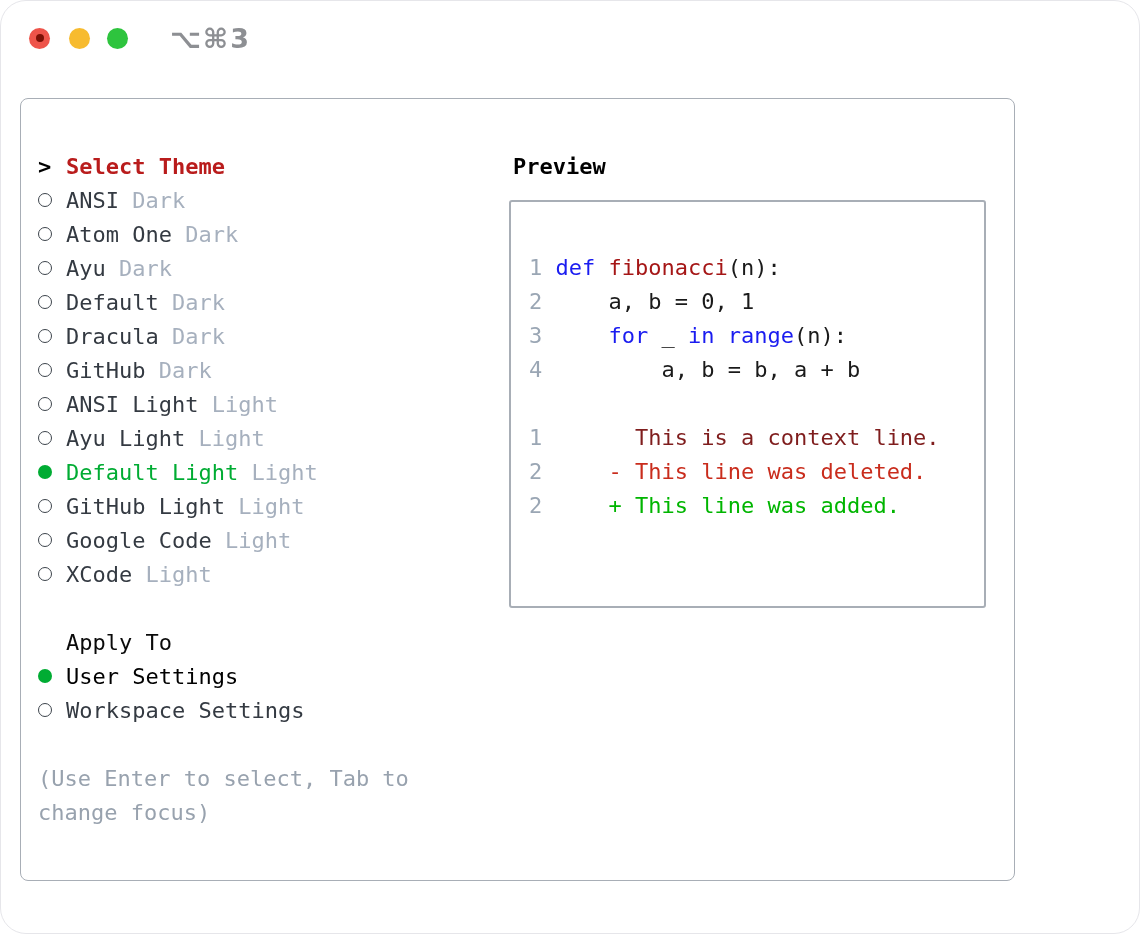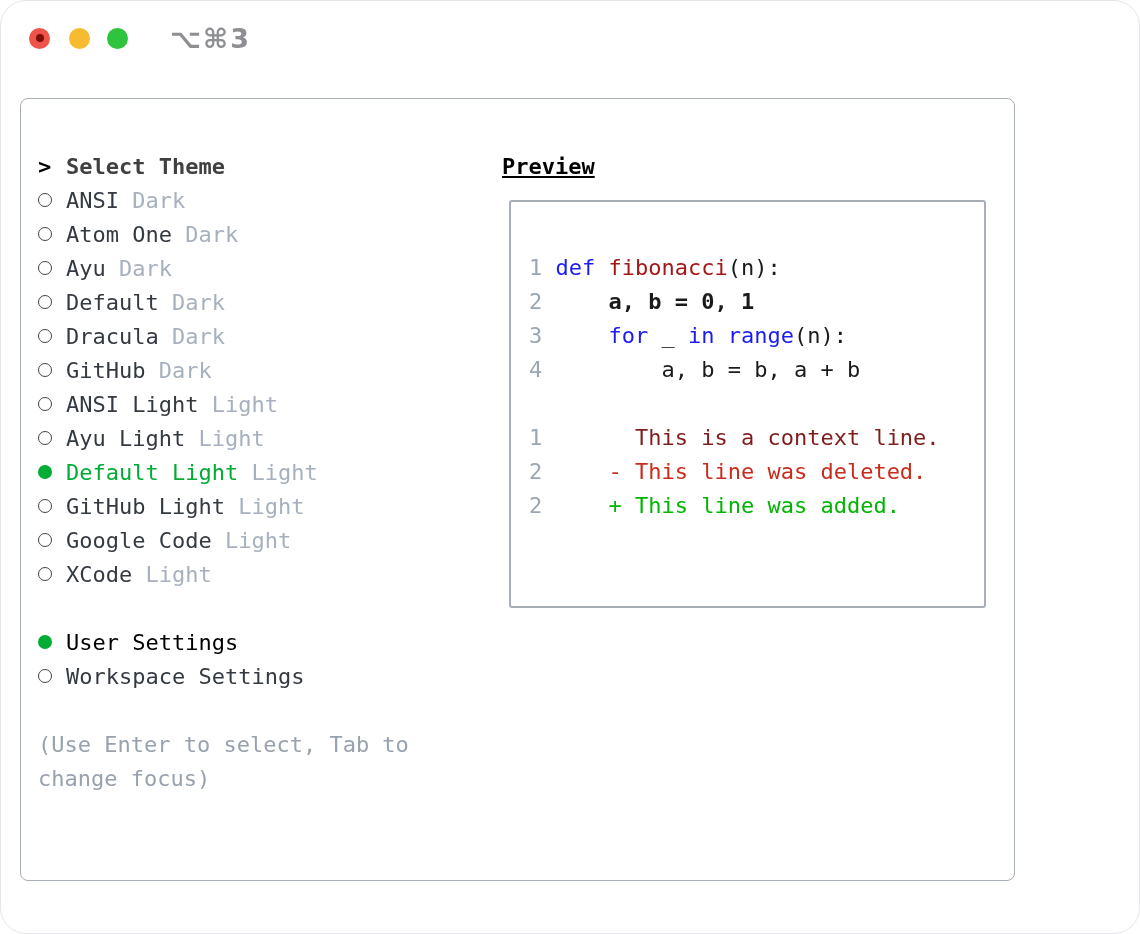--- a/index.html
+++ b/index.html
@@ -21,29 +21,29 @@
   }
   
   .main-box{
     position:absolute;left:19px;top:97px;width:995px;height:783px;box-sizing:border-box;
     border:1.5px solid #a8aeb6;border-radius:8px;background:#ffffff;
   }
   .left-col{position:absolute;left:17px;top:50px;}
   .row{height:34px;display:flex;align-items:center;font-size:22px;white-space:pre;}
   .marker{width:28px;display:inline-flex;align-items:center;flex:0 0 28px;}
   .prompt{font-weight:bold;color:#000000;}
-  .heading{font-weight:bold;color:#404040;}
+  .heading{font-weight:bold;color:#b91c1c;}
   .subheading{color:#0a0a0a;}
   .circle{width:14px;height:14px;border:1.5px solid #3d444c;border-radius:50%;box-sizing:border-box;}
   .circle.filled{border:none;}
   .item-name{color:#343a42;}
   .item-variant{color:#a6b0be;}
   .help-line{height:34px;display:flex;align-items:center;font-size:22px;color:#98a2ae;white-space:pre;}
   
-  .preview-title{position:absolute;left:481px;top:50px;height:34px;display:flex;align-items:center;font-size:22px;font-weight:bold;color:#000;text-decoration:underline;}
+  .preview-title{position:absolute;left:492px;top:50px;height:34px;display:flex;align-items:center;font-size:22px;font-weight:bold;color:#000;}
   .preview-box{
     position:absolute;left:488px;top:101px;width:477px;height:408px;box-sizing:border-box;
     border:2px solid #a8aeb6;border-radius:3px;background:#ffffff;
     padding:49px 8px 0 18px;overflow:hidden;
   }
   .pline{height:34px;line-height:34px;font-size:22px;white-space:pre;}
   .lno{color:#9aa6b4;}
 </style>
 </head>
 <body>
@@ -77,38 +77,42 @@
           <div class="row"><span class="marker"><span class="circle"></span></span><span class="item-name">ANSI Light</span><span class="item-variant"> Light</span></div>
           <div class="row"><span class="marker"><span class="circle"></span></span><span class="item-name">Ayu Light</span><span class="item-variant"> Light</span></div>
           <div class="row"><span class="marker"><span class="circle filled" style="background: rgb(0, 172, 51);"></span></span><span class="item-name" style="color: rgb(0, 172, 51);">Default Light</span><span class="item-variant"> Light</span></div>
           <div class="row"><span class="marker"><span class="circle"></span></span><span class="item-name">GitHub Light</span><span class="item-variant"> Light</span></div>
           <div class="row"><span class="marker"><span class="circle"></span></span><span class="item-name">Google Code</span><span class="item-variant"> Light</span></div>
           <div class="row"><span class="marker"><span class="circle"></span></span><span class="item-name">XCode</span><span class="item-variant"> Light</span></div>
         </div>
 
       <div class="row"></div>
 
+      <div class="row">
+        <span class="marker"></span>
+        <span class="subheading">Apply To</span>
+      </div>
 
       <div id="apply-list">
           <div class="row"><span class="marker"><span class="circle filled" style="background: rgb(0, 172, 51);"></span></span><span class="item-name" style="color: #000000;">User Settings</span></div>
           <div class="row"><span class="marker"><span class="circle"></span></span><span class="item-name">Workspace Settings</span></div>
         </div>
 
       <div class="row"></div>
 
       <div class="help-line">(Use Enter to select, Tab to</div>
       <div class="help-line">change focus)</div>
     </div>
 
     <div class="preview-title">Preview</div>
 
     <div class="preview-box">
       <div id="preview-lines">
           <div class="pline"><span class="lno">1 </span><span style="color: rgb(26, 28, 240);">def</span><span style="color: rgb(26, 26, 26);"> </span><span style="color: rgb(165, 22, 22);">fibonacci</span><span style="color: rgb(26, 26, 26);">(n):</span></div>
-          <div class="pline"><span class="lno">2 </span><span style="color: rgb(26, 26, 26); font-weight: bold;">    a, b = 0, 1</span></div>
+          <div class="pline"><span class="lno">2 </span><span style="color: rgb(26, 26, 26);">    a, b = 0, 1</span></div>
           <div class="pline"><span class="lno">3 </span><span style="color: rgb(26, 26, 26);">    </span><span style="color: rgb(26, 28, 240);">for</span><span style="color: rgb(26, 26, 26);"> _ </span><span style="color: rgb(26, 28, 240);">in</span><span style="color: rgb(26, 26, 26);"> </span><span style="color: rgb(26, 28, 240);">range</span><span style="color: rgb(26, 26, 26);">(n):</span></div>
           <div class="pline"><span class="lno">4 </span><span style="color: rgb(26, 26, 26);">        a, b = b, a + b</span></div>
           <div class="pline"><span class="lno">  </span></div>
           <div class="pline"><span class="lno">1 </span><span style="color: #7f1d1d;">      This is a context line.</span></div>
           <div class="pline"><span class="lno">2 </span><span style="color: rgb(201, 44, 28);">    - This line was deleted.</span></div>
           <div class="pline"><span class="lno">2 </span><span style="color: rgb(0, 181, 0);">    + This line was added.</span></div>
         </div>
     </div>
 
   </div>

